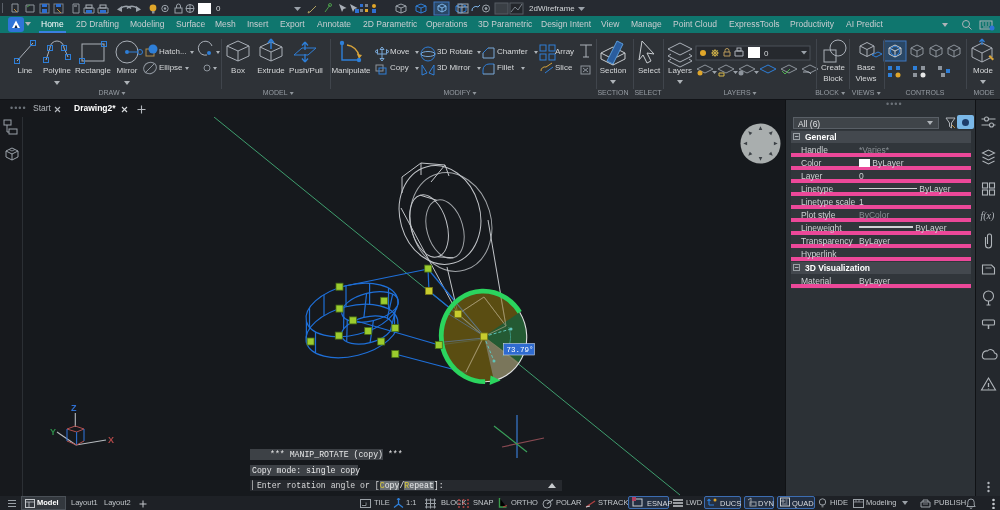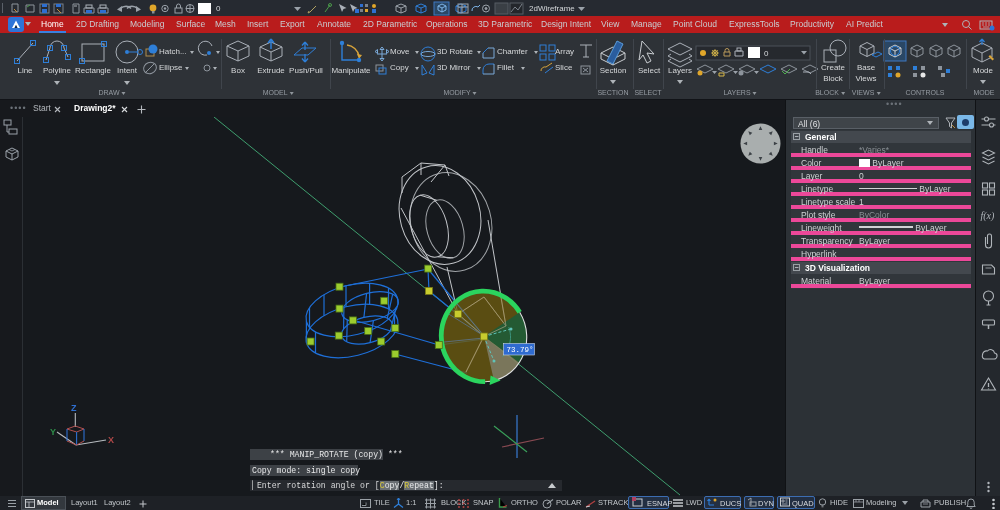--- a/index.html
+++ b/index.html
@@ -3,21 +3,21 @@
 <meta charset="utf-8">
 <style>
   * { margin:0; padding:0; box-sizing:border-box; }
   html,body { width:1000px; height:510px; overflow:hidden; background:#16191d;
     font-family:"Liberation Sans", sans-serif; }
   .abs { position:absolute; }
   #page { position:relative; width:1000px; height:510px; }
   
   #qat { position:absolute; left:0; top:0; width:1000px; height:16px; background:#262a31; }
   
-  #tabrow { position:absolute; left:0; top:16px; width:1000px; height:17px; background:#b91c1c; }
+  #tabrow { position:absolute; left:0; top:16px; width:1000px; height:17px; background:#0f766e; }
   .rtab { position:absolute; top:0; height:17px; line-height:17px; font-size:8.5px; color:#c9cdd1; white-space:nowrap; }
   .rtab.active { color:#fff; }
   
   #ribbon { position:absolute; left:0; top:33px; width:1000px; height:67px; background:#2e3237; border-bottom:1px solid #111317; }
   .gsep { position:absolute; top:6px; height:50px; width:1px; background:#40454c; }
   .glabel { position:absolute; top:56px; height:10px; font-size:7px; color:#969ca3; white-space:nowrap; transform:translateX(-50%); }
   .biglabel { position:absolute; font-size:8px; color:#d6d8da; white-space:nowrap; transform:translateX(-50%); text-align:center; }
   .small-item { position:absolute; font-size:8px; color:#d6d8da; white-space:nowrap; }
   .caret { display:inline-block; width:0; height:0; border-left:2.5px solid transparent; border-right:2.5px solid transparent; border-top:3.5px solid #aeb3b8; vertical-align:middle; }
   
@@ -300,21 +300,21 @@
       <path d="M972 15 l10 -5 10 5 -10 5 z" stroke="#aab0b8"></path>
         <path d="M972 15 v9 l10 5 v-9 M992 15 v9 l-10 5" stroke="#aab0b8"></path>
       <path d="M982 12 v-6 m0 0 l-2.5 3 m2.5 -3 l2.5 3" stroke="#2e7fd8" stroke-width="1.2"></path>
       <path d="M990 22 l4 4 -1.5 1.5 -4 -4 z" fill="#d8a43a"></path>
     </svg>
 
     <div class="biglabel" style="left:25px;top:33px">Line</div>
     <div class="biglabel" style="left:57px;top:33px">Polyline</div>
     <div class="abs" style="left:54px;top:48px;width:0;height:0;border-left:3px solid transparent;border-right:3px solid transparent;border-top:4px solid #aeb3b8"></div>
     <div class="biglabel" style="left:93px;top:33px">Rectangle</div>
-    <div class="biglabel" style="left:127px;top:33px">Intent</div>
+    <div class="biglabel" style="left:127px;top:33px">Mirror</div>
     <div class="abs" style="left:124px;top:48px;width:0;height:0;border-left:3px solid transparent;border-right:3px solid transparent;border-top:4px solid #aeb3b8"></div>
     <div class="small-item" style="left:159px;top:14px">Hatch...</div>
       <div class="caret abs" style="left:190px;top:18px"></div>
     <div class="caret abs" style="left:216px;top:18px"></div>
     <div class="small-item" style="left:159px;top:30px">Ellipse</div>
       <div class="caret abs" style="left:185px;top:34px"></div>
     <div class="caret abs" style="left:213px;top:34px"></div>
     <div class="biglabel" style="left:238px;top:33px">Box</div>
     <div class="biglabel" style="left:271px;top:33px">Extrude</div>
     <div class="biglabel" style="left:306px;top:33px">Push/Pull</div>

